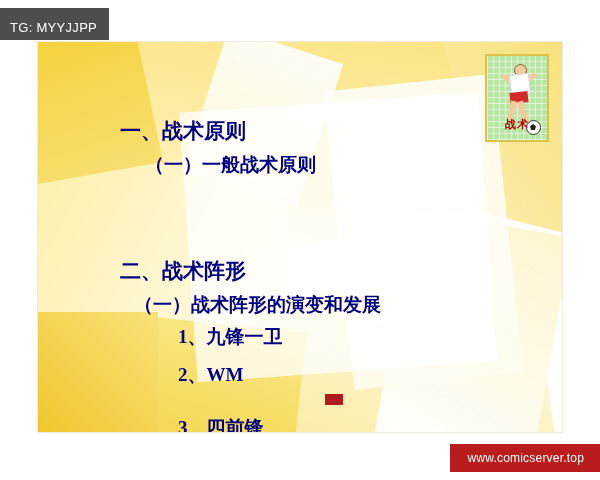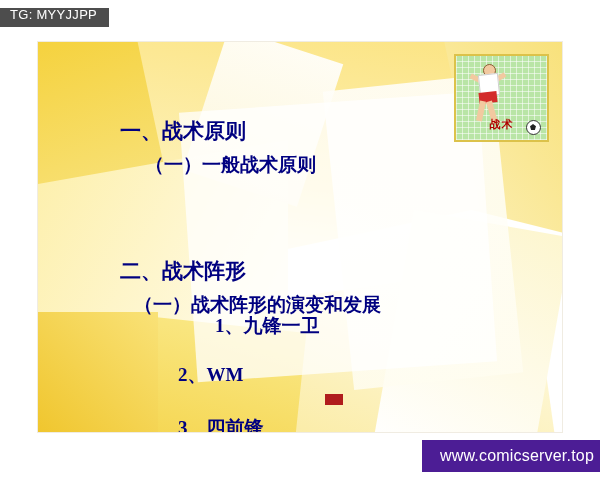--- a/index.html
+++ b/index.html
@@ -17,36 +17,36 @@
 
   
   .tg-tag {
     position: absolute;
     left: 0;
     top: 8px;
     background: #4d4d4d;
     color: #ffffff;
     font-size: 13px;
     font-family: "Liberation Sans", sans-serif;
-    padding: 0 12px 5px 10px;
+    padding: 13px 12px 5px 10px;
     letter-spacing: 0.3px;
     line-height: 1.1;
     z-index: 40;
   }
 
   
   .site-tag {
     position: absolute;
     right: 0;
     bottom: 8px;
-    background: #4c1d95;
+    background: #b91c1c;
     color: #ffffff;
-    font-size: 16px;
+    font-size: 12px;
     font-family: "Liberation Sans", sans-serif;
-    padding: 7px 6px 7px 18px;
+    padding: 7px 16px 7px 18px;
     letter-spacing: 0.2px;
     z-index: 40;
   }
 
   
   .slide {
     position: absolute;
     left: 37px;
     top: 41px;
     width: 526px;
@@ -152,36 +152,35 @@
   .lvl1 { font-size: 21px; left: 82px; }
   .lvl2 { font-size: 19px; left: 96px; }
   .lvl3 { font-size: 19px; left: 140px; }
 
   .r1  { top: 75px;  }
   .r2  { top: 110px; margin-left: 11px; }
   .r3  { top: 146px; }
   .r4  { top: 182px; }
   .r5  { top: 215px; }
   .r6  { top: 250px; }
-  .r7  { top: 271px; margin-left: 37px; }
+  .r7  { top: 282px; }
   .r8  { top: 320px; }
   .r9  { top: 365px; margin-top: 8px; }
 
   
   .player-box {
     position: absolute;
     right: 13px;
     top: 12px;
     width: 60px;
     height: 84px;
     background: #b9e5a6;
     border: 2px solid #dcc24a;
     overflow: hidden;
     z-index: 8;
-    padding-left: 31px;
   }
   .pb-grid {
     position: absolute; inset: 0;
     background:
       repeating-linear-gradient(0deg, rgba(255,255,255,.55) 0 1px, transparent 1px 6px),
       repeating-linear-gradient(90deg, rgba(255,255,255,.55) 0 1px, transparent 1px 6px);
   }
   .p-head {
     position: absolute; left: 27px; top: 8px;
     width: 11px; height: 11px; border-radius: 50%;

